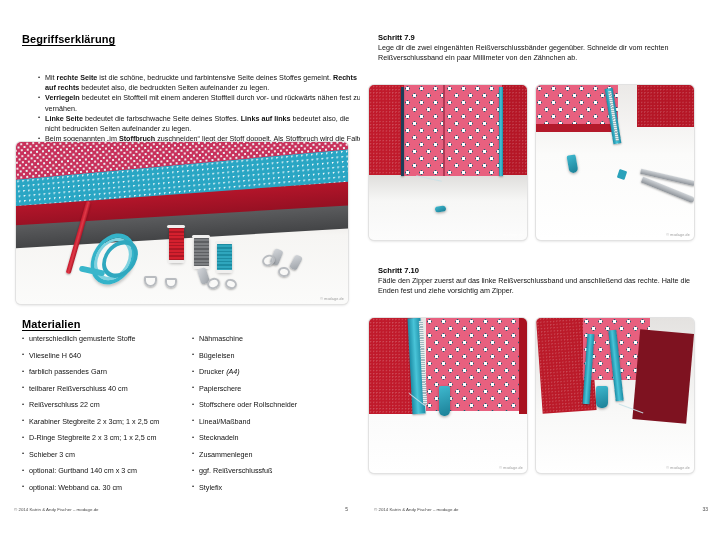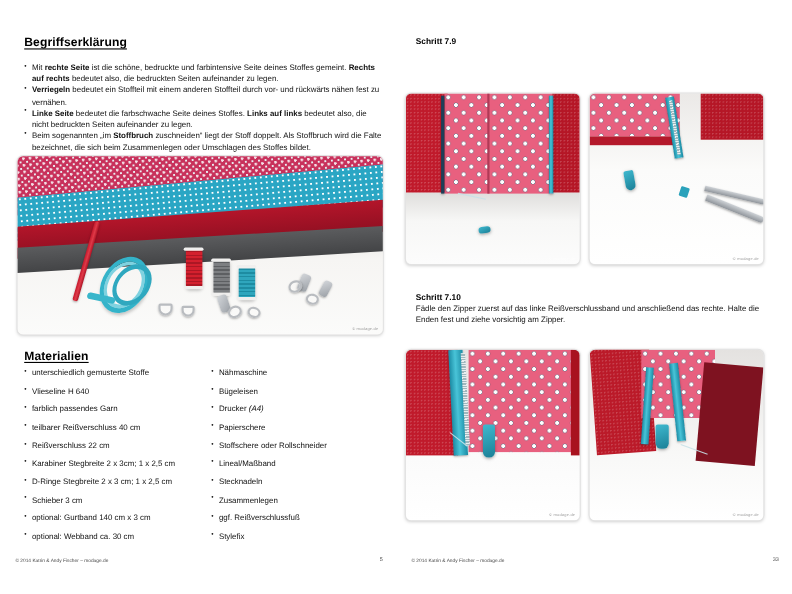--- a/index.html
+++ b/index.html
@@ -27,21 +27,21 @@
   .section-heading {
     font-size: 11px;
     font-weight: bold;
     color: #000;
     text-decoration: underline;
     text-underline-offset: 2px;
     letter-spacing: .1px;
   }
   .bullets {
     list-style: none;
-    margin: 0; padding: 0;
+    margin: 16px; padding: 0;
   }
   .bullets li {
     position: relative;
     padding-left: 7px;
     font-size: 7.2px;
     line-height: 1.42;
     color: #111;
     margin-bottom: 0px;
     text-align: left;
   }
@@ -350,20 +350,21 @@
     <div class="footer">
       <span class="foot-left">© 2014 Katrin &amp; Andy Fischer – modage.de</span>
       <span class="pg">5</span>
     </div>
   </div>
 
   <div class="page">
 
     <div style="position:absolute;left:18px;top:33px;width:325px;">
       <div class="step-title">Schritt 7.9</div>
+      <div class="step-body">Lege dir die zwei eingenähten Reißverschlussbänder gegenüber. Schneide dir vom rechten Reißverschlussband ein paar Millimeter von den Zähnchen ab.</div>
     </div>
 
     <div class="photo step-photo" style="position:absolute;left:9px;top:85px;">
       <div class="sp-floor"></div>
       <div class="sp-red-l"></div>
       <div class="sp-red-r"></div>
       <div class="floral" style="position:absolute;left:22%;right:16%;top:0;bottom:41%;"></div>
       <div style="position:absolute;left:47%;top:0;width:2px;bottom:41%;background:#b03a56;"></div>
       <div class="zip-t" style="left:20.5%;top:1%;width:3px;height:58%;background:#1d3f58;"></div>
       <div class="zip-t" style="right:15%;top:1%;width:4px;height:58%;"></div>

